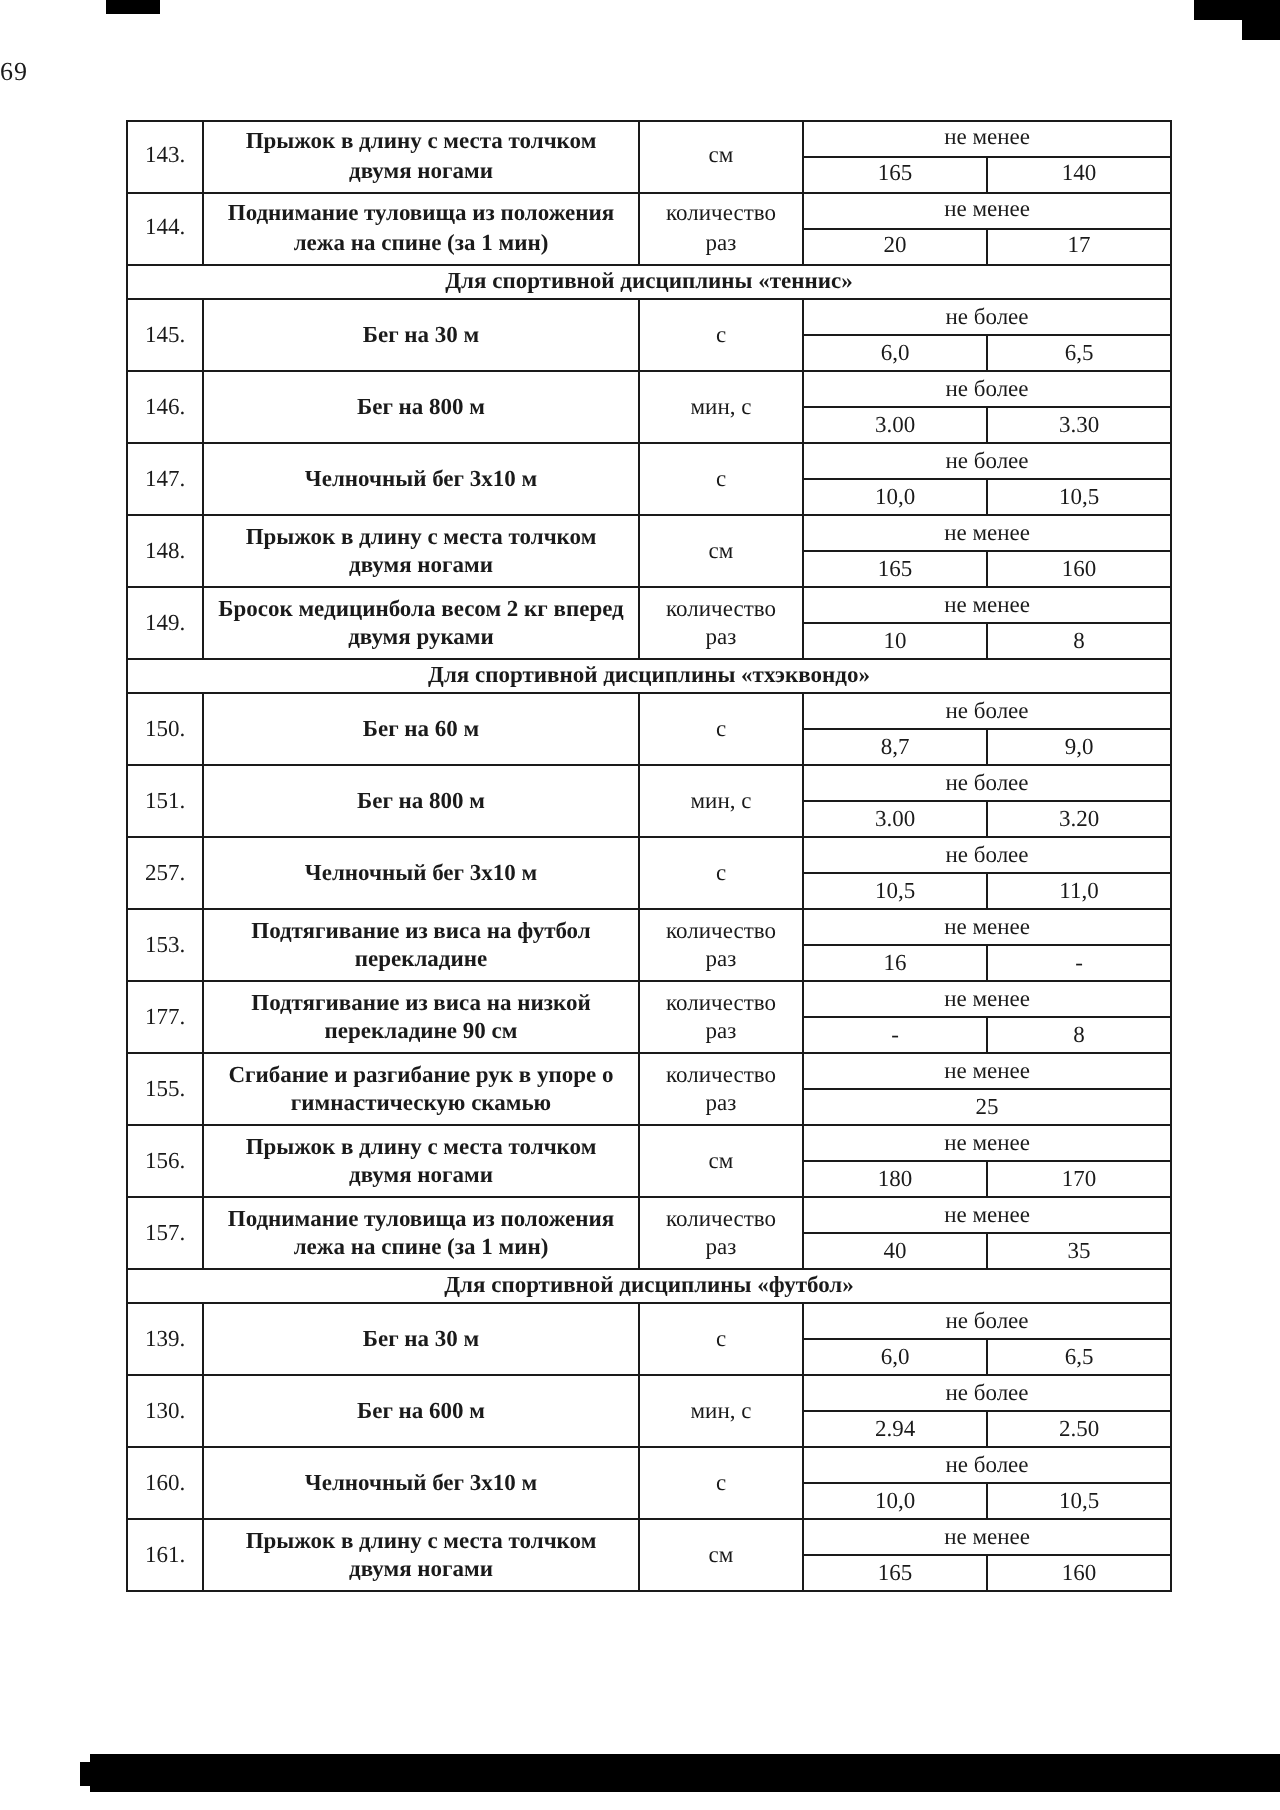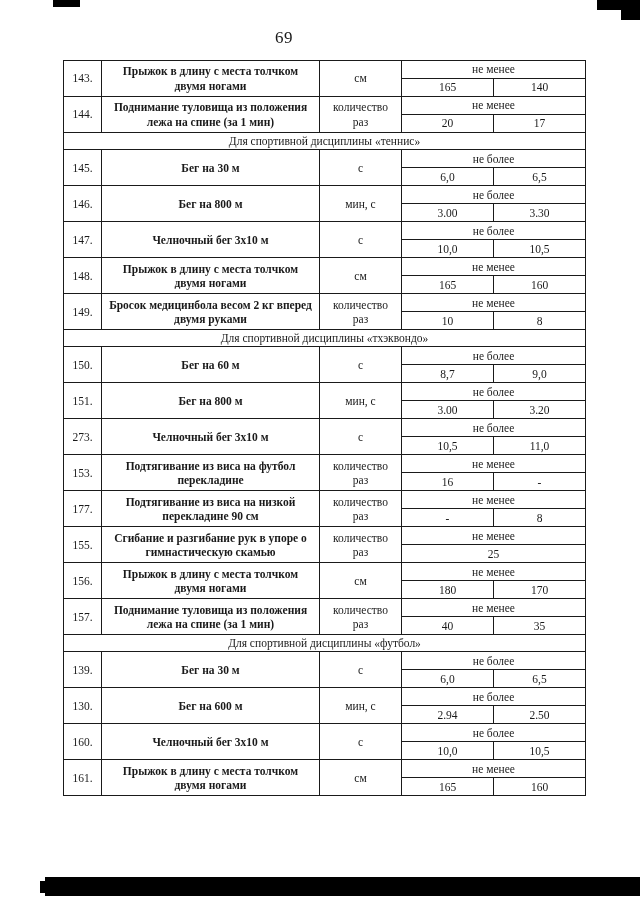--- a/index.html
+++ b/index.html
@@ -6,39 +6,39 @@
   html,body { width:640px; height:905px; }
   body {
     position:relative;
     background: var(--paper, #ffffff);
     color: var(--ink, #1a1a1a);
     font-family: "Liberation Serif", serif;
     overflow:hidden;
   }
   .page-number {
     position:absolute; top:28px; left:0; width:568px;
-    text-align:center; font-size:17px; letter-spacing:.5px;
+    font-size:13px; letter-spacing:.5px;
   }
   table.standards {
     position:absolute; top:60px; left:63px; width:522px;
     border-collapse:collapse; table-layout:fixed;
   }
   table.standards td {
     border:1px solid var(--ink, #1a1a1a);
     text-align:center; vertical-align:middle;
     font-size:11.5px; line-height:1.22;
     padding:1px 4px;
     overflow:hidden;
   }
   td.num { font-size:11.5px; }
   td.exercise { padding:1px 6px;font-weight:bold; }
   tr.r-crit td.criterion { height:18px; }
   tr.r-val  td.value     { height:18px; }
   td.section {
-    height:15px; font-weight:normal; font-size:11.5px; padding:0 4px;
+    height:15px; font-weight:bold; font-size:11.5px; padding:0 4px;
   }
   
   .artifact { position:absolute; background:#000; }
   .art-top-left   { left:53px;  top:0;     width:27px;  height:7px; }
   .art-top-right-1{ left:597px; top:0;     width:43px;  height:10px; }
   .art-top-right-2{ left:621px; top:0;     width:19px;  height:20px; }
   .art-bottom-bar { left:45px;  top:877px; width:595px; height:19px; }
   .art-bottom-tip { left:40px;  top:881px; width:8px;   height:12px; }
 </style>
 </head>
@@ -145,21 +145,21 @@
         <td class="num" rowspan="2">151.</td>
         <td class="exercise" rowspan="2">Бег на 800 м</td>
         <td class="unit" rowspan="2">мин, с</td>
         <td class="criterion" colspan="2">не более</td>
       </tr>
       <tr class="r-val">
         <td class="value">3.00</td>
         <td class="value">3.20</td>
       </tr>
       <tr class="r-crit">
-        <td class="num" rowspan="2">273.</td>
+        <td class="num" rowspan="2">257.</td>
         <td class="exercise" rowspan="2">Челночный бег 3х10 м</td>
         <td class="unit" rowspan="2">с</td>
         <td class="criterion" colspan="2">не более</td>
       </tr>
       <tr class="r-val">
         <td class="value">10,5</td>
         <td class="value">11,0</td>
       </tr>
       <tr class="r-crit">
         <td class="num" rowspan="2">153.</td>

